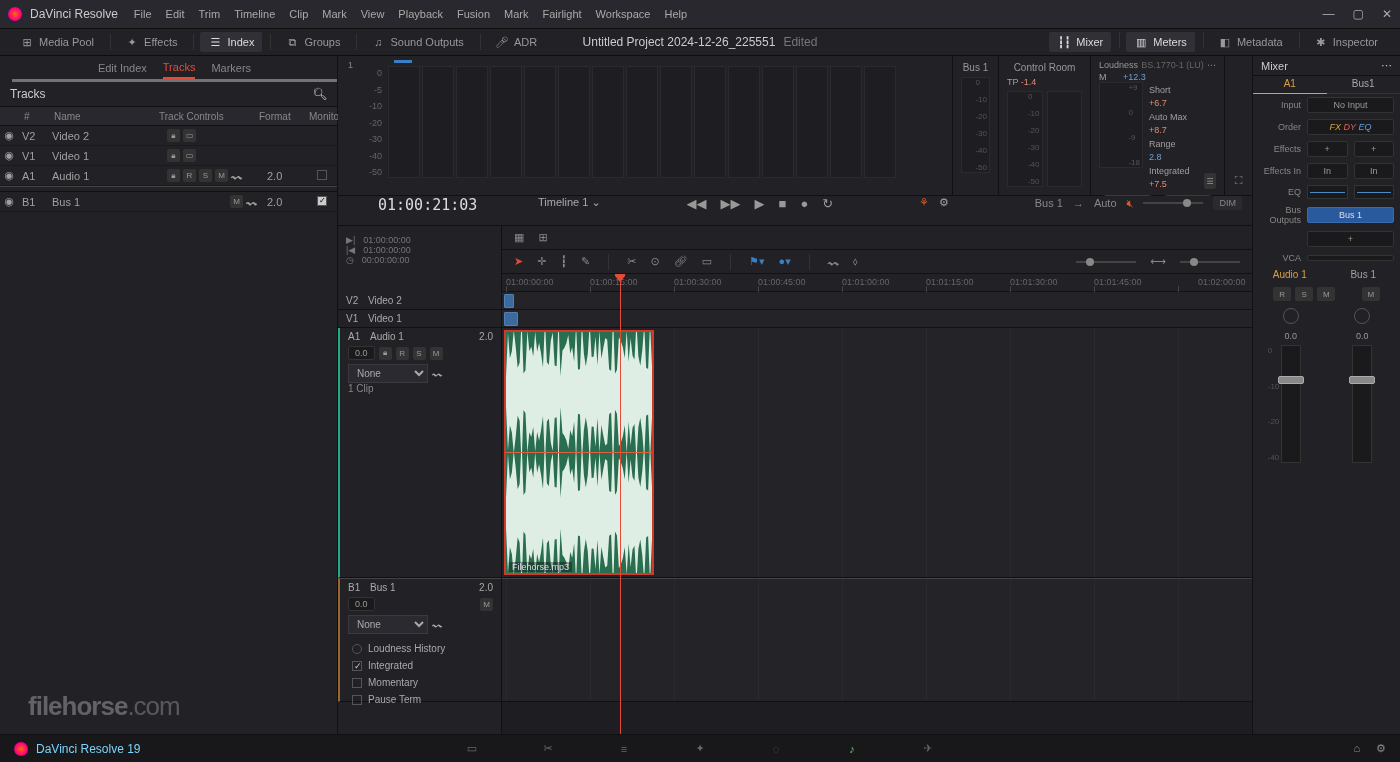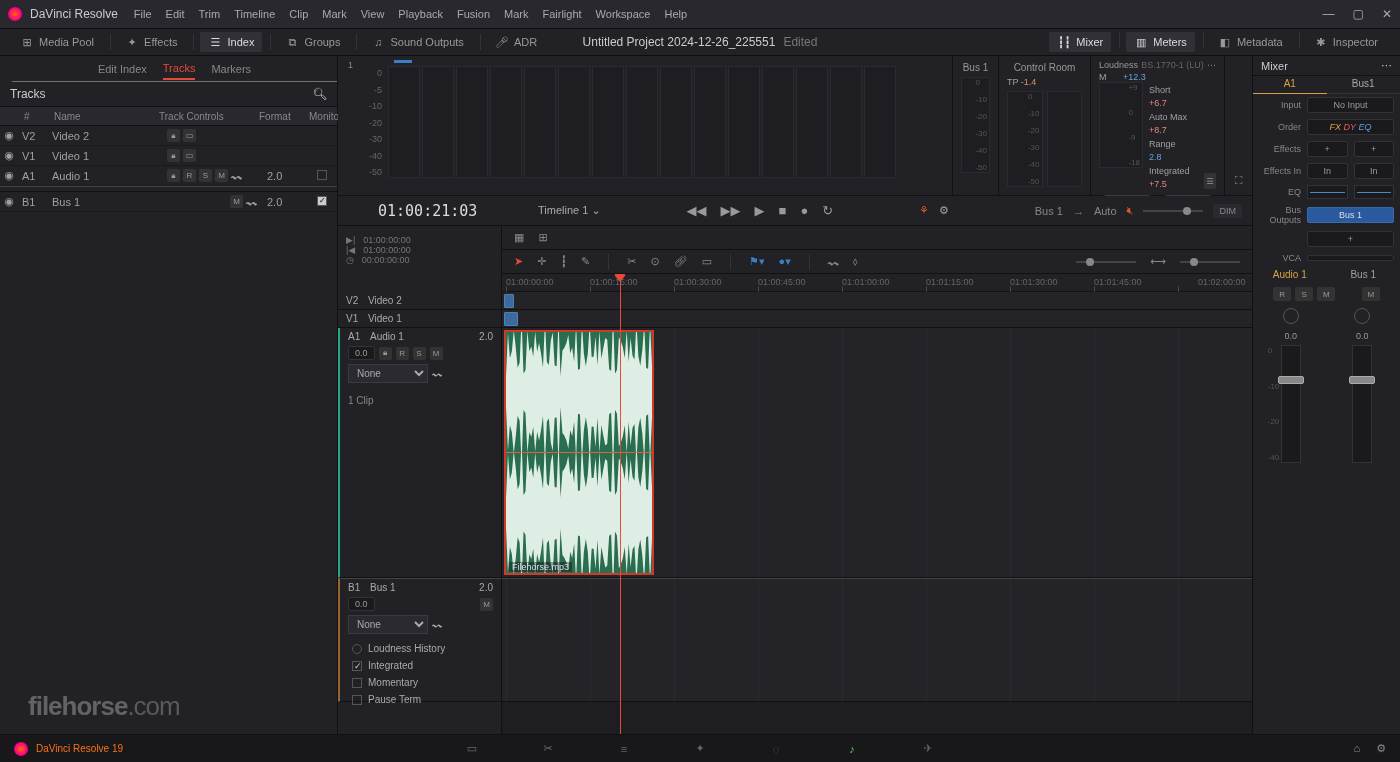--- a/index.html
+++ b/index.html
@@ -21,21 +21,21 @@
 .toolbar .title-center { position: absolute; left: 50%; transform: translateX(-50%); color: #ccc; font-size: 12px; }
 .toolbar .title-center .status { color: #777; margin-left: 8px; }
 .toolbar .right-tools { margin-left: auto; display: flex; }
 .icon { display: inline-flex; align-items: center; justify-content: center; width: 14px; height: 14px; }
 
 
 .main { display: flex; height: 678px; }
 
 
 .left-panel { width: 338px; background: #212126; border-right: 1px solid #111; display: flex; flex-direction: column; }
-.left-tabs { height: 26px; display: flex; align-items: center; padding: 0 12px; gap: 16px; border-bottom: 1px solid #737373; justify-content: center; margin-left: 12px; }
+.left-tabs { height: 26px; display: flex; align-items: center; padding: 0 12px; gap: 16px; border-bottom: 3px solid #737373; justify-content: center; margin-left: 12px; }
 .left-tabs span { color: #888; cursor: pointer; padding: 4px 0; }
 .left-tabs span.active { color: #e64b3a; border-bottom: 2px solid #e64b3a; }
 .tracks-header { height: 24px; display: flex; align-items: center; padding: 0 10px; color: #ccc; font-size: 12px; justify-content: space-between; }
 .tracks-cols { height: 20px; display: flex; align-items: center; background: #28282e; border-top: 1px solid #111; border-bottom: 1px solid #111; font-size: 10px; color: #888; }
 .tracks-cols > div { padding: 0 6px; }
 .track-row { height: 20px; display: flex; align-items: center; border-bottom: 1px solid #1a1a1c; background: #212126; }
 .track-row.spacer { height: 6px; border-top: 1px solid #444; border-bottom: 1px solid #111; }
 .eye { width: 18px; text-align: center; }
 .track-id { width: 30px; padding-left: 4px; }
 .track-name { flex: 1; padding-left: 4px; }
@@ -59,21 +59,21 @@
 .meter-panel .twin { display: flex; gap: 4px; margin-top: 4px; height: 96px; }
 .mini-meter { flex: 1; background: #1e1e22; border: 1px solid #2a2a30; position: relative; }
 .mini-marks { position: absolute; right: 2px; top: 0; bottom: 0; display: flex; flex-direction: column; justify-content: space-between; font-size: 8px; color: #555; }
 .loudness-panel { width: 134px; border-left: 1px solid #111; padding: 4px 8px; font-size: 9px; }
 .loudness-panel .row { display: flex; justify-content: space-between; margin: 3px 0; }
 .loudness-panel .val-r { color: #e38a6e; }
 .loudness-panel .btns { display: flex; gap: 4px; margin-top: 6px; }
 .loudness-panel .btns div { flex: 1; background: #2a2a30; border: 1px solid #3a3a40; border-radius: 8px; text-align: center; padding: 2px 4px; font-size: 9px; }
 
 
-.transport { height: 30px; background: #212126; border-bottom: 1px solid #111; display: flex; align-items: center; padding: 0 10px; }
+.transport { height: 30px; background: #212126; border-bottom: 1px solid #111; display: flex; align-items: flex-start; padding: 0 10px; }
 .tc { font-size: 15px; color: #ddd; font-family: monospace; margin-left: 30px; width: 120px; }
 .timeline-dd { margin-left: 40px; color: #aaa; }
 .transport-controls { margin-left: auto; margin-right: auto; display: flex; gap: 14px; color: #999; font-size: 13px; }
 .transport-right { margin-left: auto; display: flex; align-items: center; gap: 10px; color: #888; }
 .automation { display:flex; gap:10px; align-items:center;}
 .mute-btn { color: #e05a2b; }
 .vol-slider { width: 60px; height: 2px; background: #444; position: relative; }
 .vol-slider::after { content: ''; position: absolute; right: 12px; top: -3px; width: 8px; height: 8px; background: #888; border-radius: 50%; }
 .dim { background: #2a2a30; padding: 2px 6px; border-radius: 2px; font-size: 9px; }
 .sub-left { width: 164px; background: #212126; border-right: 1px solid #111; display: flex; flex-direction: column; justify-content: center; padding: 0 8px; font-size: 9px; color: #777; }
@@ -528,21 +528,21 @@
               <span class="db-box">0.0</span>
               <span class="sm-btn">🔒︎</span>
               <span class="sm-btn">R</span>
               <span class="sm-btn">S</span>
               <span class="sm-btn">M</span>
             </div>
           <div class="ctrls">
               <select><option>None</option></select>
               <span>〰</span>
             </div>
-          <div style="margin-top:12px;font-size:10px;color:#888">1 Clip</div>
+          <div style="margin-top:0;font-size:10px;color:#888">1 Clip</div>
         </div>
         <div class="tl-track-hdr bus">
           <div class="top">
               <span><span style="display:inline-block;width:22px">B1</span><span>Bus 1</span></span>
               <span>2.0</span>
             </div>
           <div class="ctrls">
               <span class="db-box">0.0</span>
               <span style="flex:1"></span>
               <span class="sm-btn">M</span>
@@ -724,21 +724,21 @@
           <div class="fader-handle"></div>
         </div>
       </div>
     </div>
   </div>
 
 </div>
 
 <div class="page-bar">
   <div class="logo2"></div>
-  <span style="color:#f97316;font-size:10px">DaVinci Resolve 19</span>
+  <span style="color:#7dd3fc;font-size:12px">DaVinci Resolve 19</span>
   <span style="margin-left:auto"></span>
   <div class="page-tabs">
     <div class="pt">▭</div>
     <div class="pt">✂</div>
     <div class="pt">≡</div>
     <div class="pt">✦</div>
     <div class="pt">◌</div>
     <div class="pt active">♪</div>
     <div class="pt">✈</div>
   </div>

